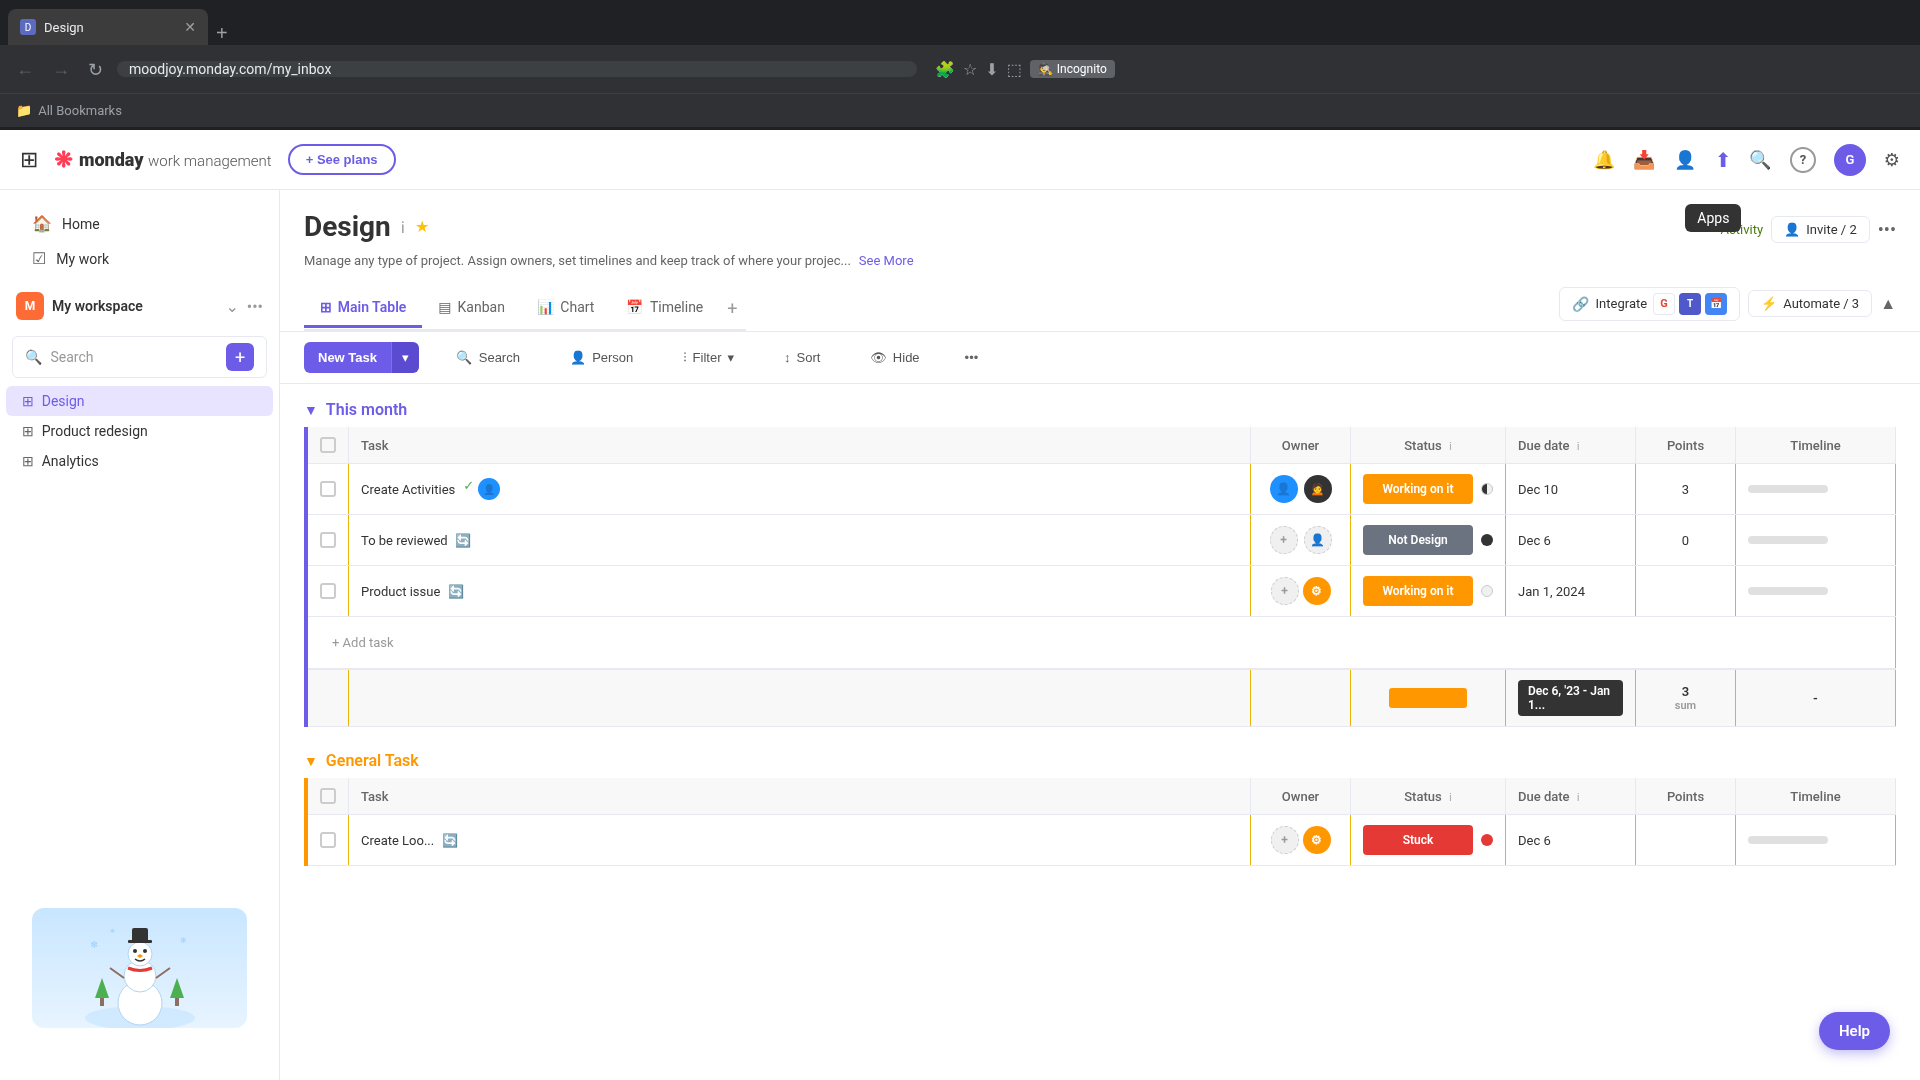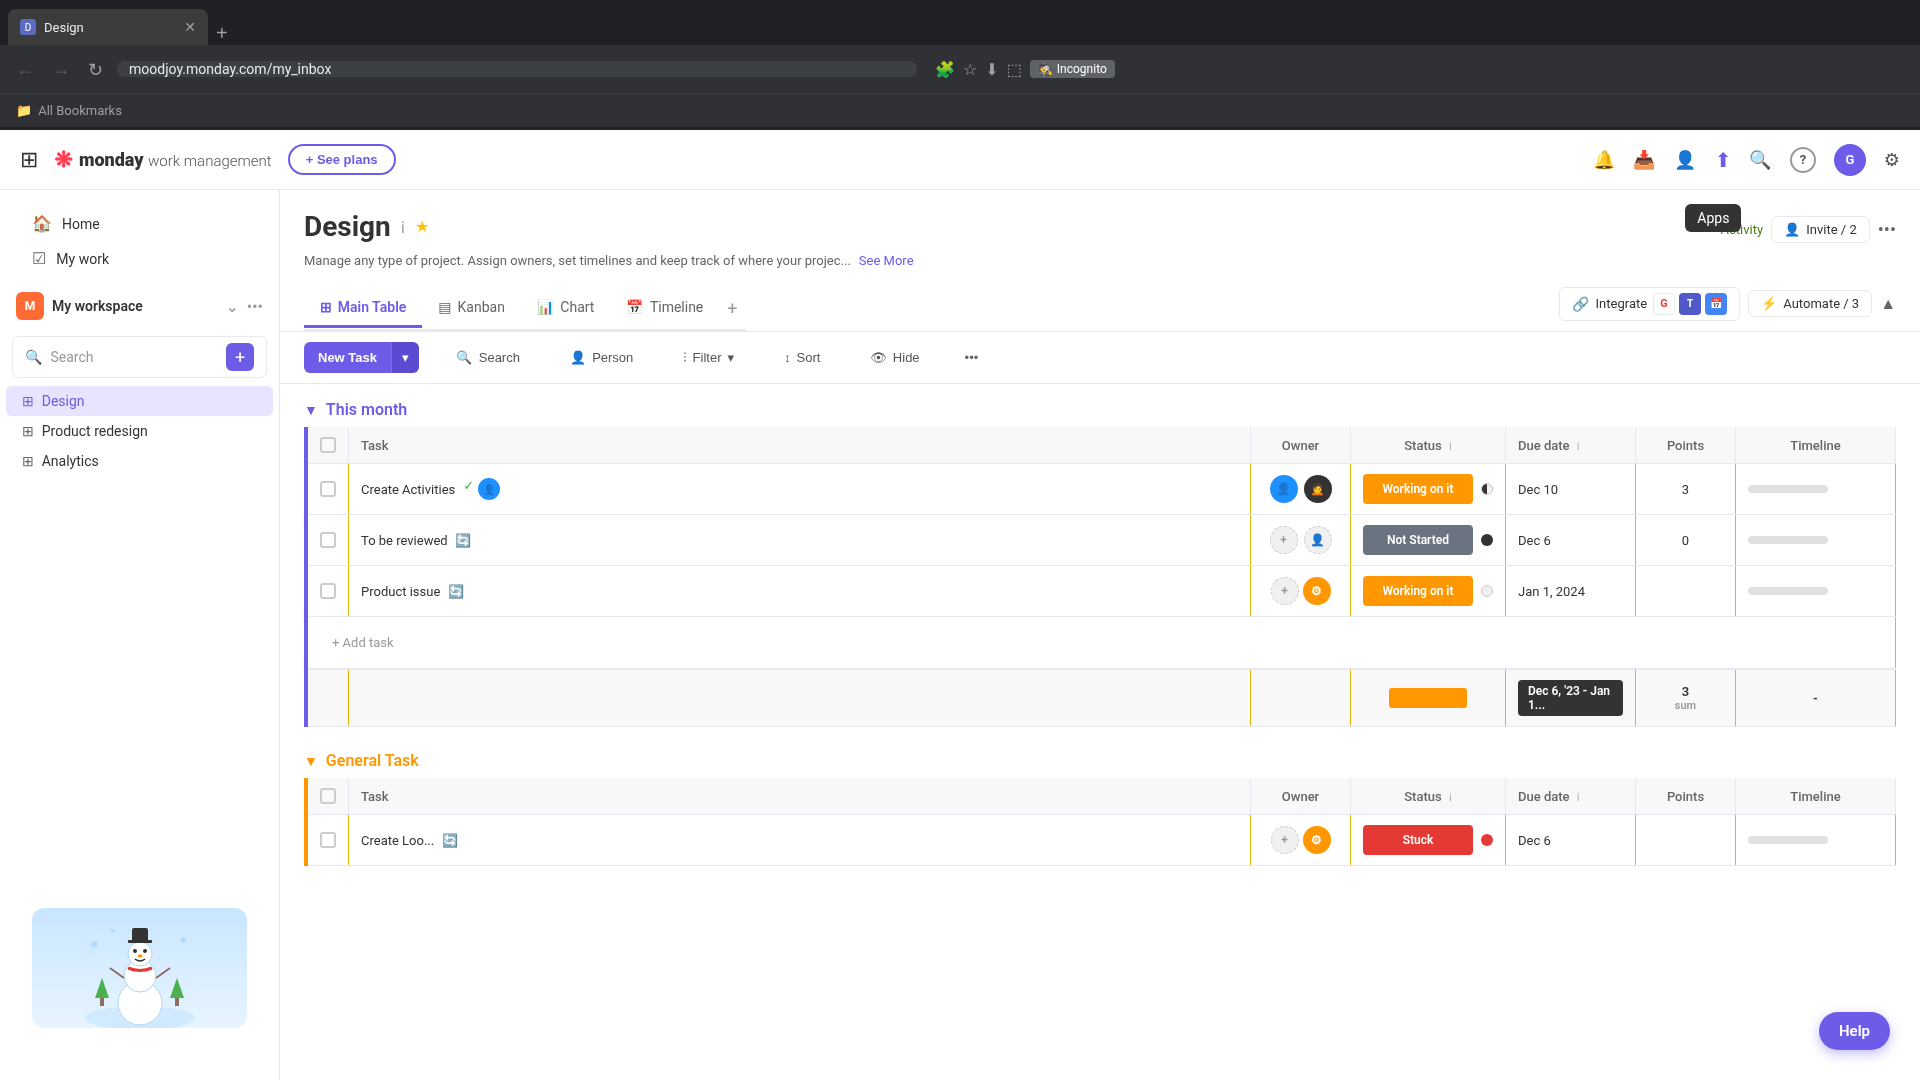--- a/index.html
+++ b/index.html
@@ -447,21 +447,21 @@
                 </div>
               </td>
               <td>
                 <div class="owner-cell" style="justify-content:center;">
                   <div class="owner-avatar avatar-empty">+</div>
                   <div class="owner-avatar avatar-empty" style="margin-left:2px;">👤</div>
                 </div>
               </td>
               <td style="text-align:center;">
                 <div style="display:flex; align-items:center; justify-content:center; gap:8px;">
-                  <span class="status-badge status-not-started">Not Started</span>
+                  <span class="status-badge status-not-started">Not Design</span>
                   <span class="status-dot dot-dark"></span>
                 </div>
               </td>
               <td>Dec 6</td>
               <td style="text-align:center;">0</td>
               <td style="text-align:center;">
                 <div class="timeline-bar"></div>
               </td>
             </tr>
 

